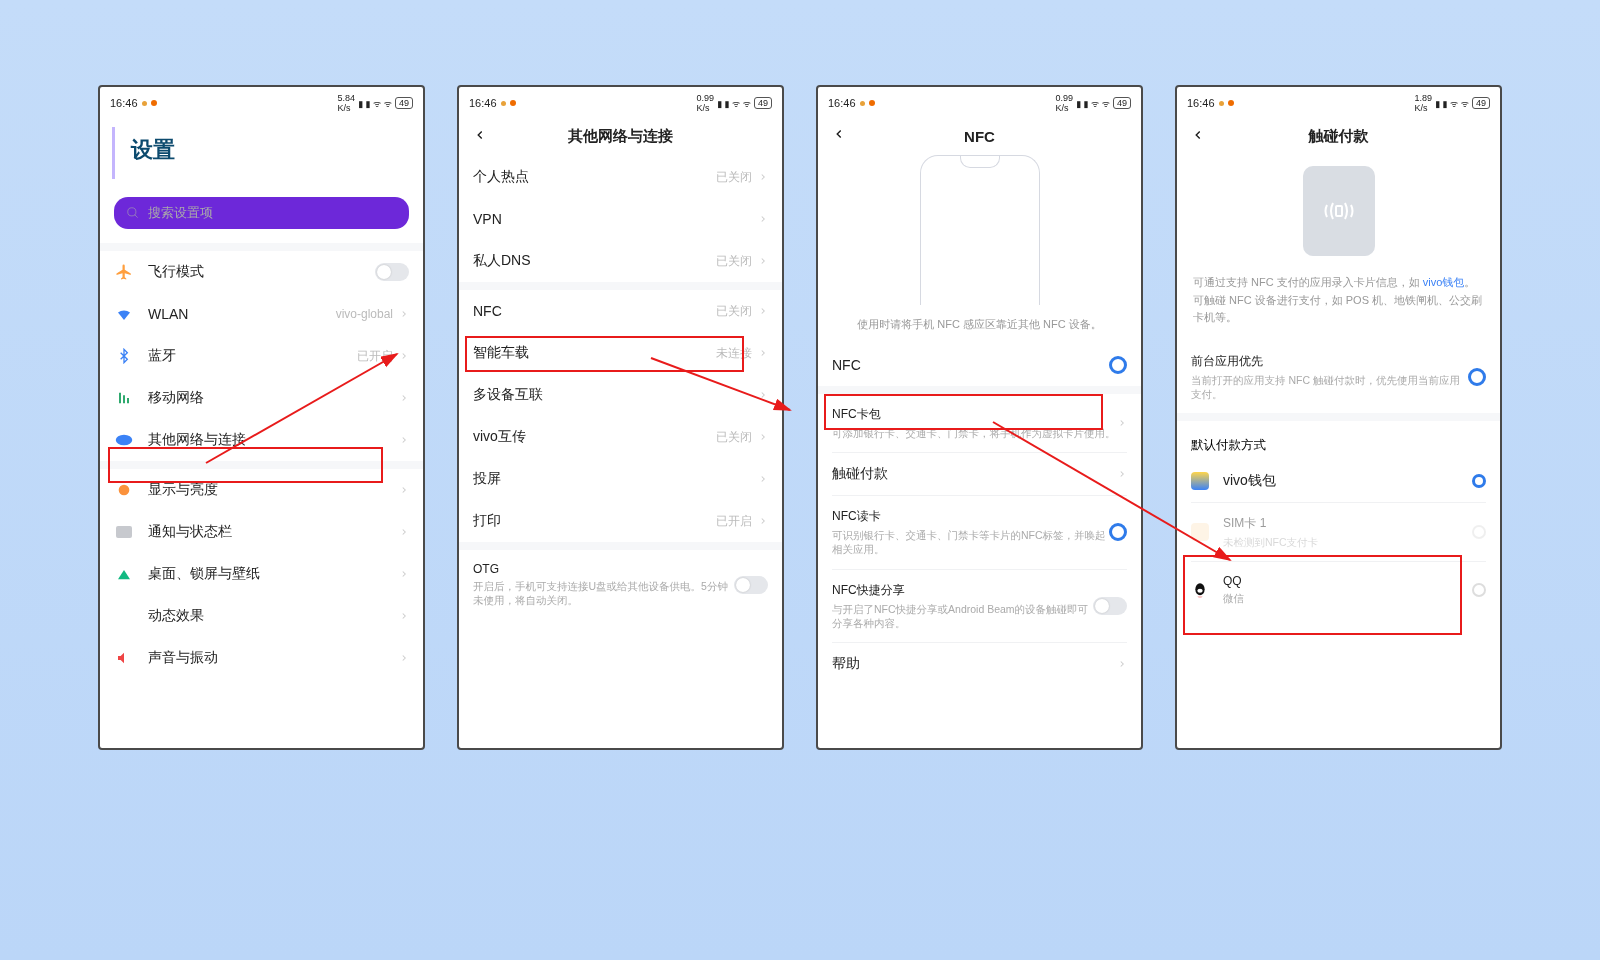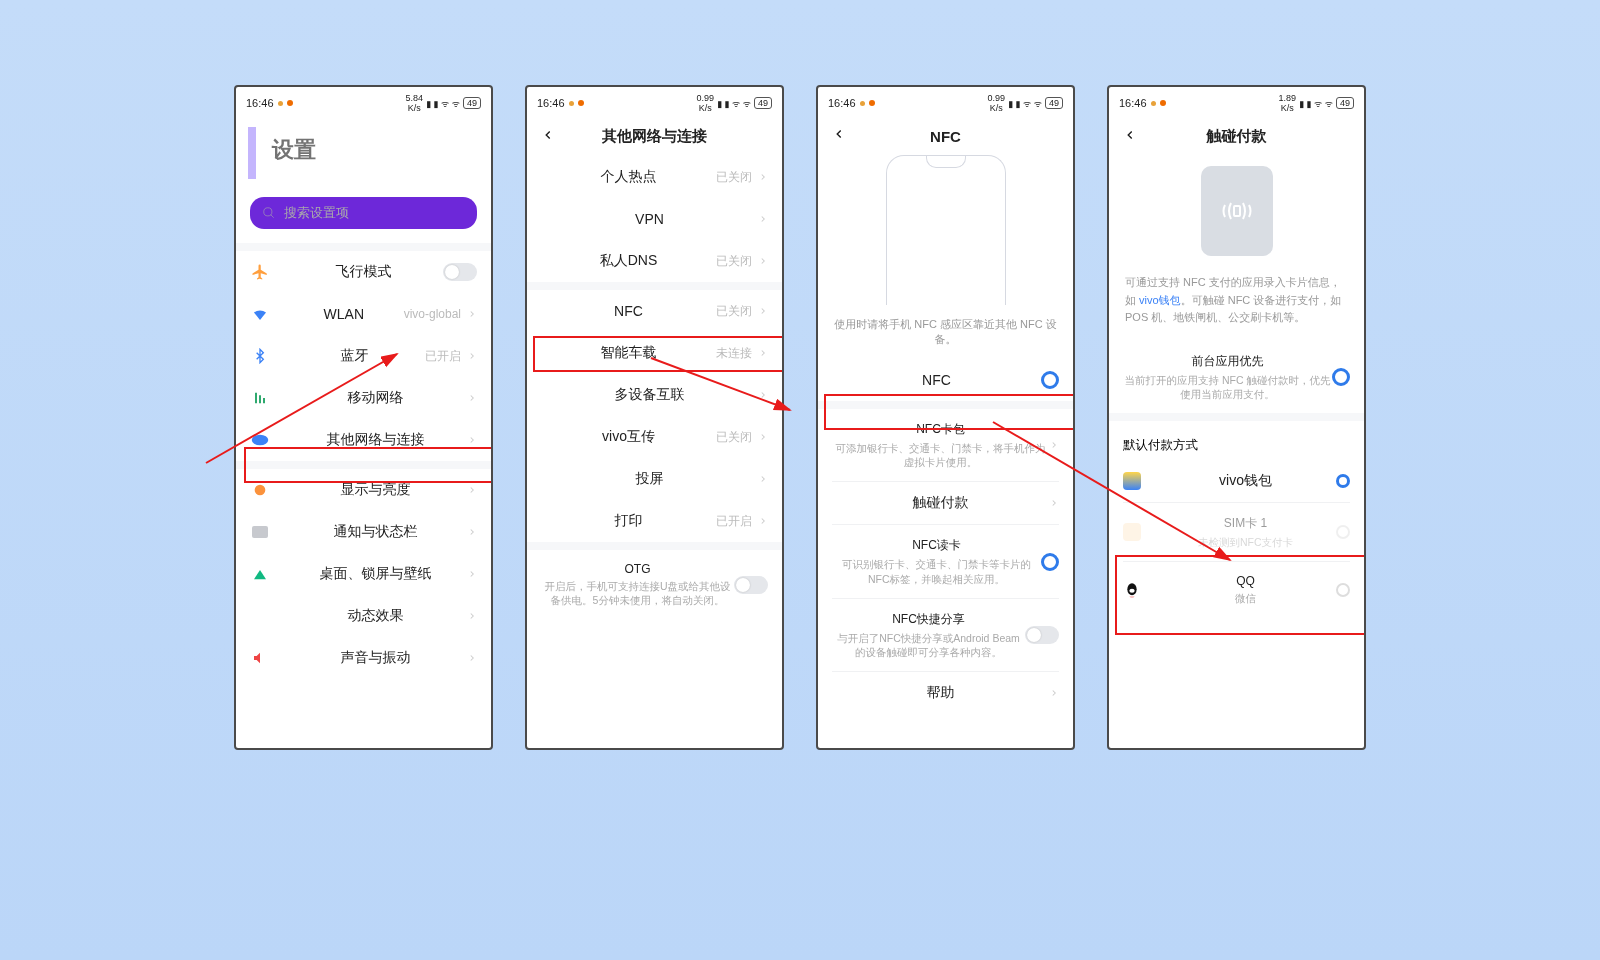--- a/index.html
+++ b/index.html
@@ -3,42 +3,42 @@
 <meta charset="utf-8">
 <style>
   * { box-sizing: border-box; margin: 0; padding: 0; }
   body {
     font-family: -apple-system, "Helvetica Neue", Arial, sans-serif;
     background: linear-gradient(#c4dcf9,#bbd6f8);
     width:1600px; height:960px; overflow:hidden; position:relative;
   }
   .container { display:flex; gap:32px; padding:85px 30px 80px 30px; justify-content:center; }
   .phone {
-    width:259px; height:665px; background:#fff; border:2px solid #4a4a4a;
+    width:327px; height:665px; background:#fff; border:2px solid #4a4a4a;
     border-radius:4px; position:relative; overflow:hidden; display:flex; flex-direction:column;
   }
   .statusbar {
     display:flex; justify-content:space-between; align-items:center;
     padding:6px 10px 4px; font-size:11px; color:#222; font-weight:500;
   }
   .statusbar .left { display:flex; align-items:center; gap:4px; }
-  .statusbar .right { display:flex; align-items:center; gap:3px; font-size:9px;text-align:center; }
+  .statusbar .right { display:flex; align-items:center; gap:3px; font-size:9px; }
   .dot-yellow { width:5px;height:5px;background:#e8a23a;border-radius:50%; }
   .dot-orange { width:6px;height:6px;background:#ef6c00;border-radius:50%; }
   .header-row { display:flex; align-items:center; padding:10px 14px 10px; }
   .back-ico svg { width:14px;height:14px; stroke:#222; stroke-width:2.5; }
   .header-title { flex:1; text-align:center; font-size:15px; font-weight:700; color:#222; margin-right:14px;}
-  .big-title { font-size:22px; font-weight:700; padding:8px 16px 14px; color:#737373; border-left:8px solid #c4b5fd; margin:8px 0 2px 12px; display:inline-block;}
+  .big-title { font-size:22px; font-weight:700; padding:8px 16px 14px; color:#0c4a6e; border-left:3px solid #c4b5fd; margin:8px 0 2px 12px; display:inline-block;}
   .big-title-wrap { padding:2px 0 8px 0;}
   .searchbox { margin:8px 14px 14px; background:#6d28d9; border-radius:14px; padding:7px 12px; display:flex; align-items:center; gap:8px; }
   .searchbox svg { width:14px;height:14px;stroke:#aaa; }
   .searchbox span { color:#aaa; font-size:13px; }
   .scroll { flex:1; overflow:hidden; }
   .sep { height:8px; background:#f6f7f9; }
-  .row { display:flex; align-items:center; padding:12px 14px; position:relative;text-align:center; }
+  .row { display:flex; align-items:center; padding:12px 14px; position:relative; }
   .row .ico { width:20px; margin-right:14px; display:flex;justify-content:center;}
   .row .label { flex:1; font-size:14px; color:#222; }
   .row .val { color:#bbb; font-size:12px; margin-right:6px; }
   .row .chev svg { width:10px;height:10px;stroke:#ccc;stroke-width:2.5; }
   .row.sub .sub-t { font-size:12px; color:#222; }
   .row.sub .sub-d { font-size:10.5px; color:#aaa; margin-top:3px; line-height:1.35; }
   .row.sub .txtcol { flex:1; display:flex; flex-direction:column; }
   .thin-sep { height:1px; background:#f0f1f3; margin:0 14px; }
   .toggle { width:34px;height:18px;border-radius:10px;background:#e5e7eb;position:relative; }
   .toggle .knob { width:14px;height:14px;border-radius:50%;background:#fff;position:absolute;top:2px;left:2px;box-shadow:0 0 2px rgba(0,0,0,.2);}

